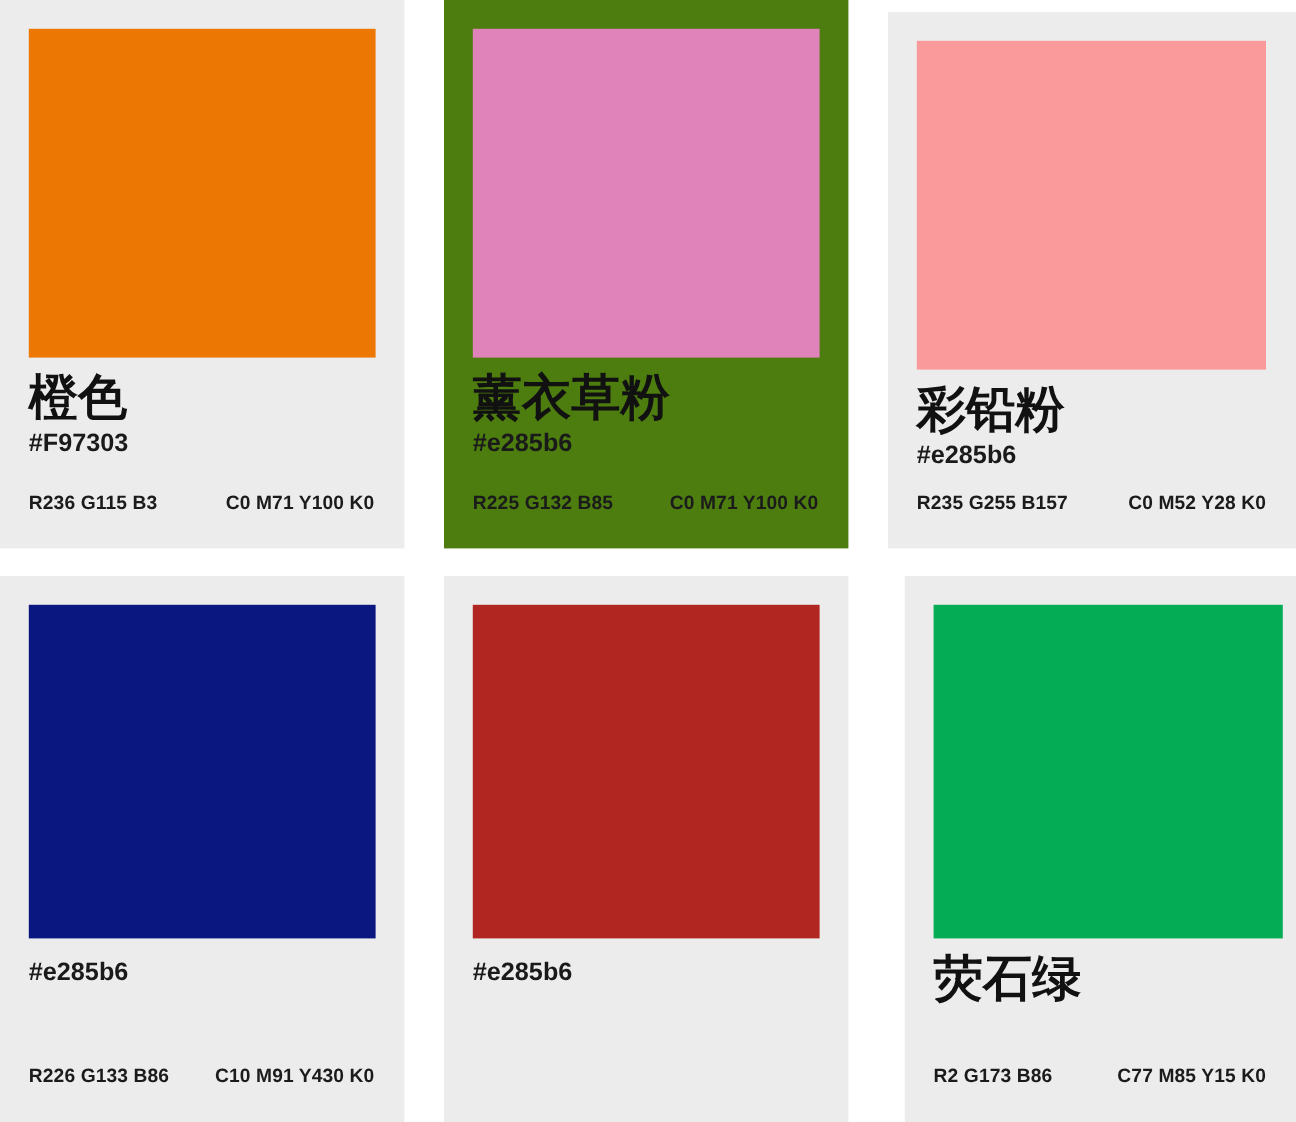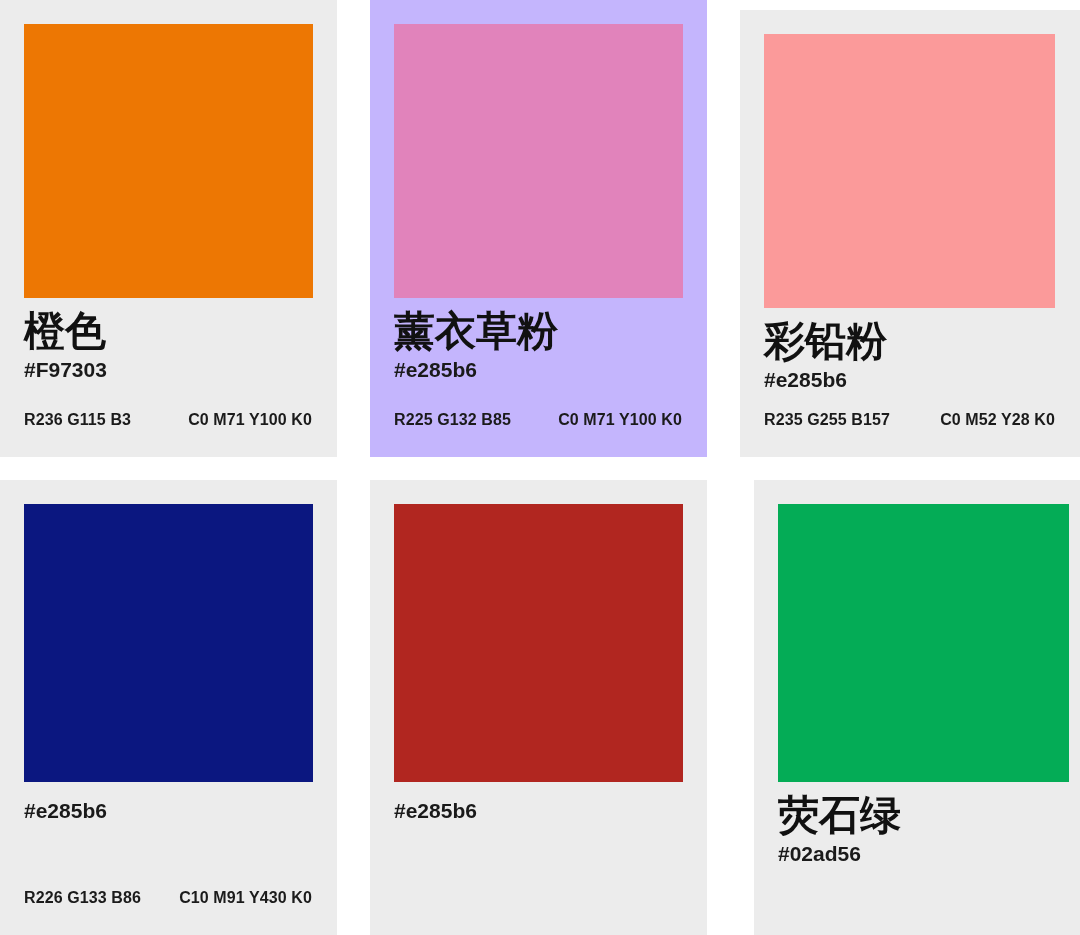--- a/index.html
+++ b/index.html
@@ -106,21 +106,21 @@
       <div class="color-hex">#F97303</div>
       <div class="meta-row">
         <span class="meta-rgb">R236 G115 B3</span>
         <span class="meta-cmyk">C0 M71 Y100 K0</span>
       </div>
     </div>
   </div>
 
   <div class="gutter"></div>
 
-  <div class="color-card card-row-1 card-col-2" style="background-color: #c4b5fd;">
+  <div class="color-card card-row-1 card-col-2" style="background-color: #4d7c0f;">
     <div class="swatch" style="background-color: rgb(225, 131, 187);"></div>
     <div class="card-text">
       <div class="color-name">薰衣草粉</div>
       <div class="color-hex">#e285b6</div>
       <div class="meta-row">
         <span class="meta-rgb">R225 G132 B85</span>
         <span class="meta-cmyk">C0 M71 Y100 K0</span>
       </div>
     </div>
   </div>
@@ -164,17 +164,20 @@
       <div class="color-hex">#e285b6</div>
     </div>
   </div>
 
   <div class="gutter"></div>
 
   <div class="color-card card-row-2 card-col-3" style="background-color: rgb(236, 236, 236); margin-left: 14px;">
     <div class="swatch" style="background-color: rgb(4, 172, 86);"></div>
     <div class="card-text">
       <div class="color-name">荧石绿</div>
-      <div class="color-hex">#02ad56</div>
+      <div class="meta-row">
+        <span class="meta-rgb">R2 G173 B86</span>
+        <span class="meta-cmyk">C77 M85 Y15 K0</span>
+      </div>
     </div>
   </div>
 
 </div>
 
 </body></html>

